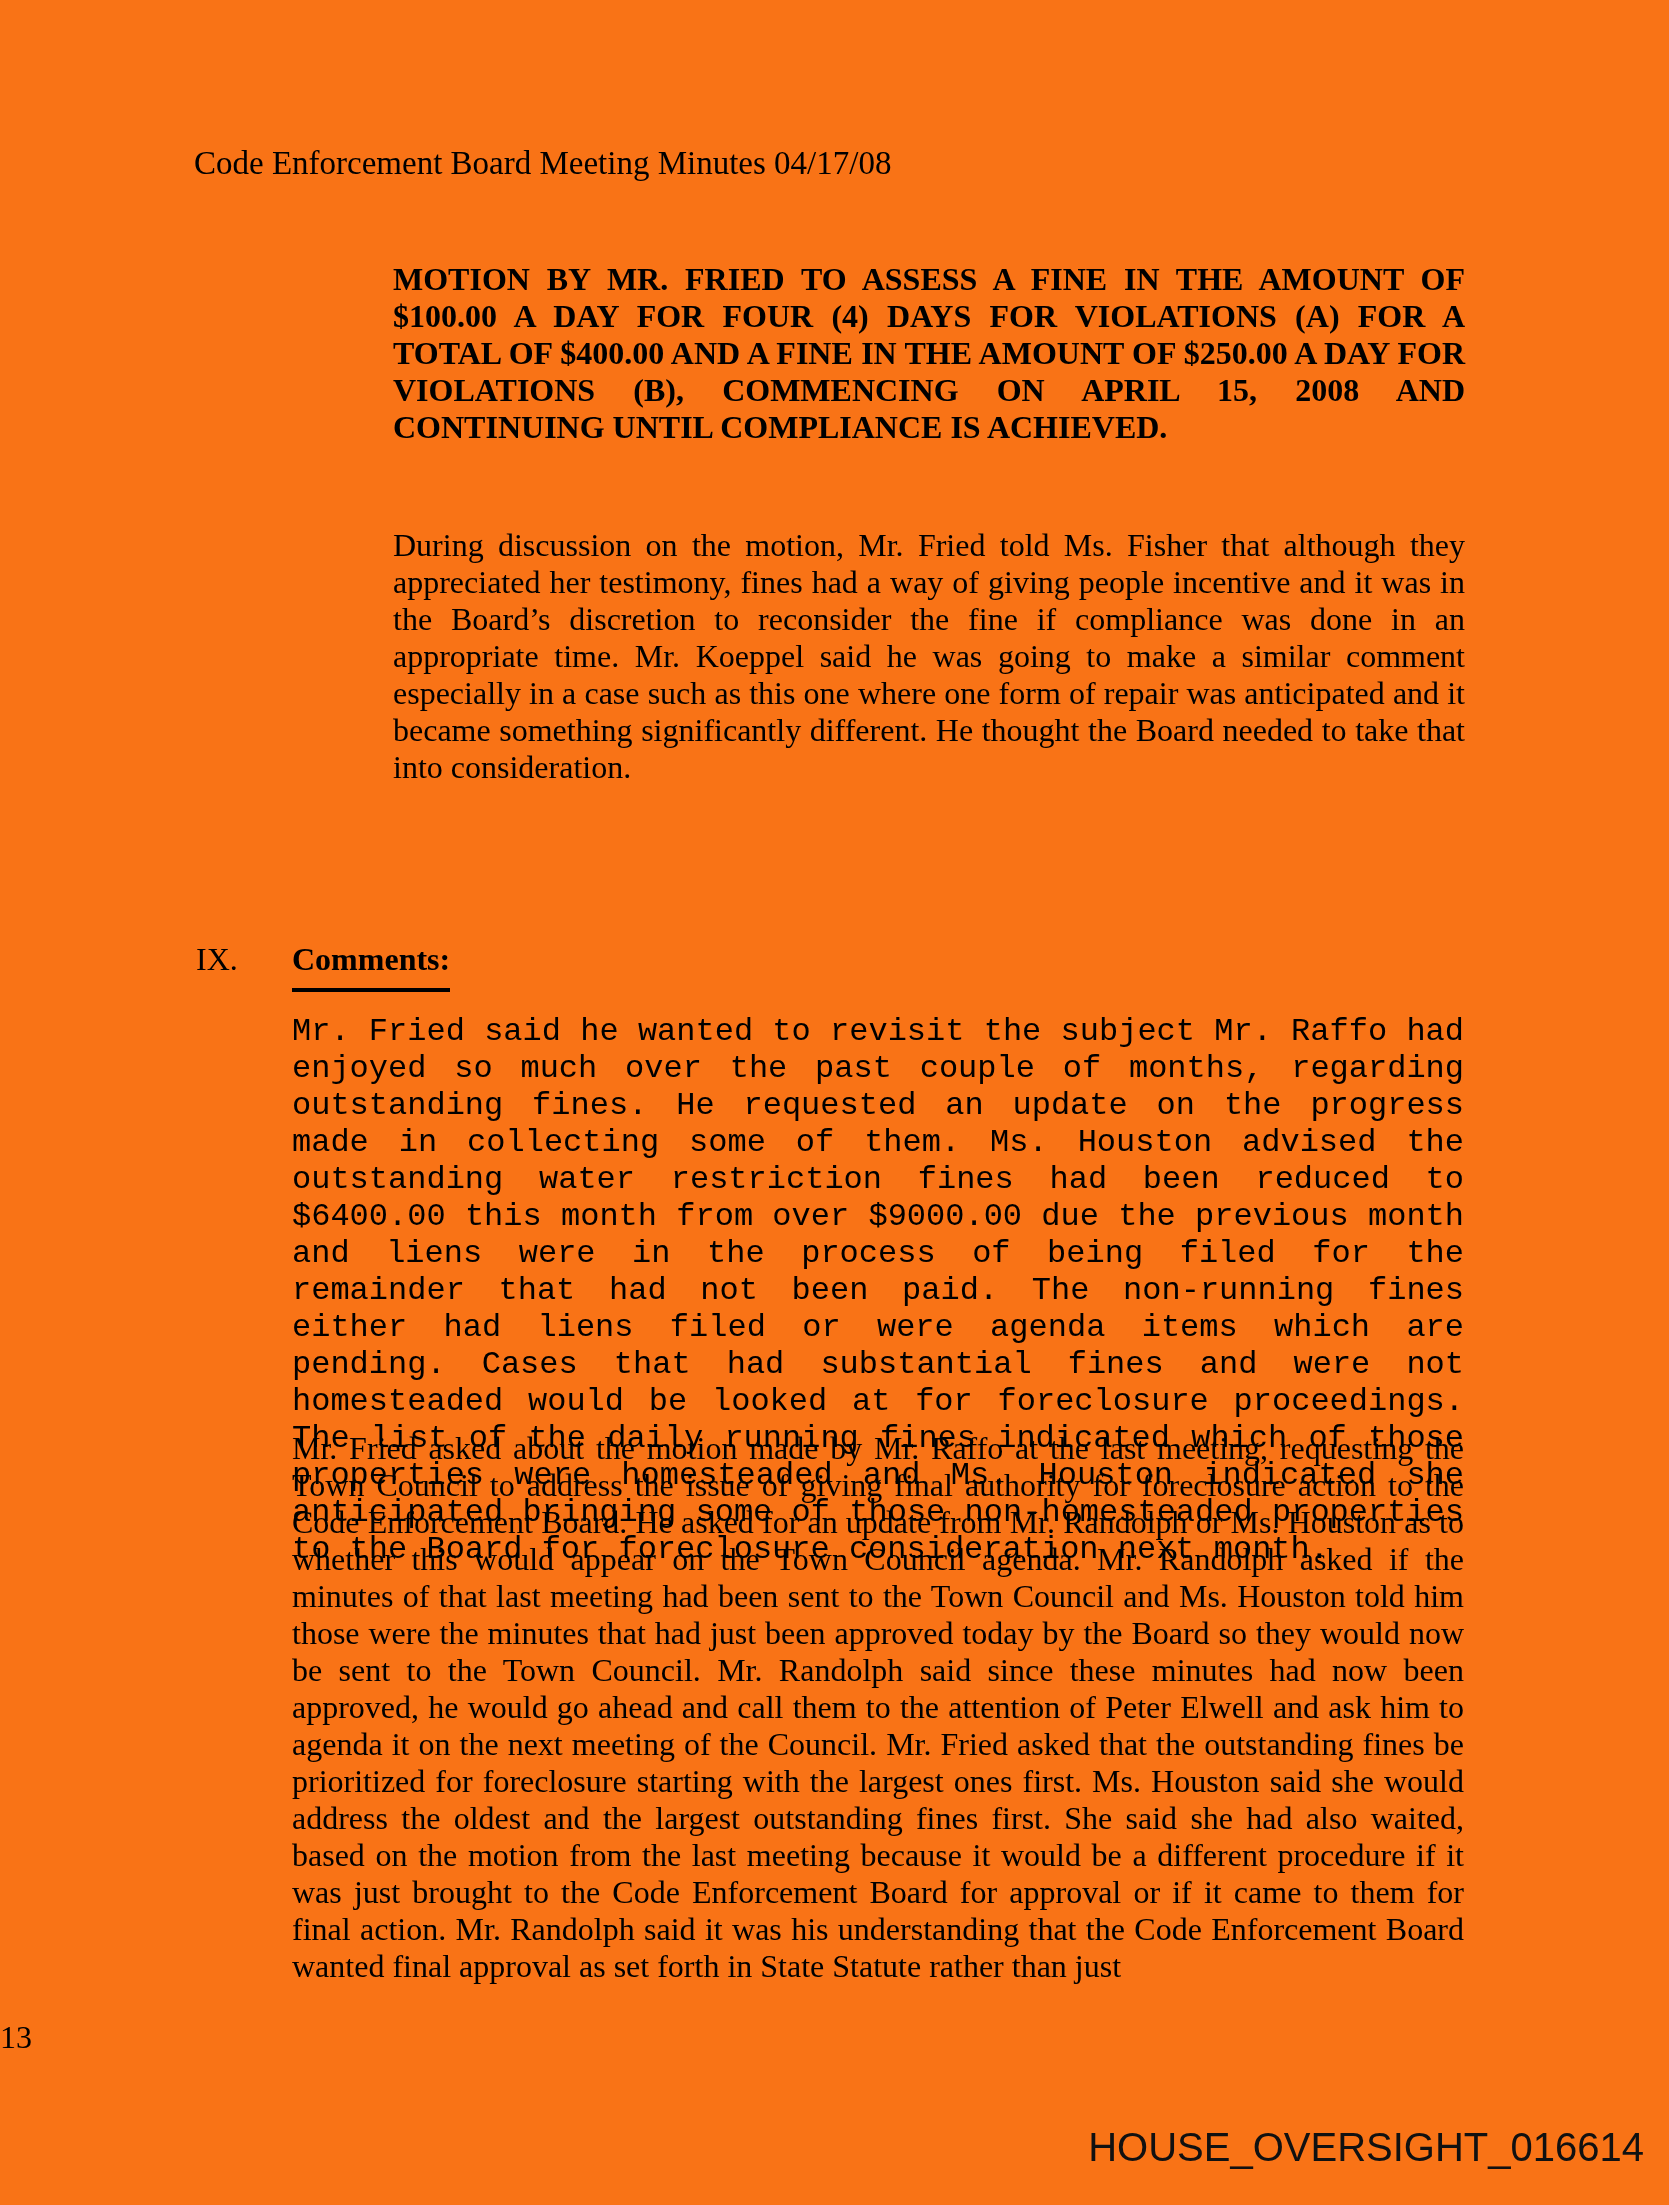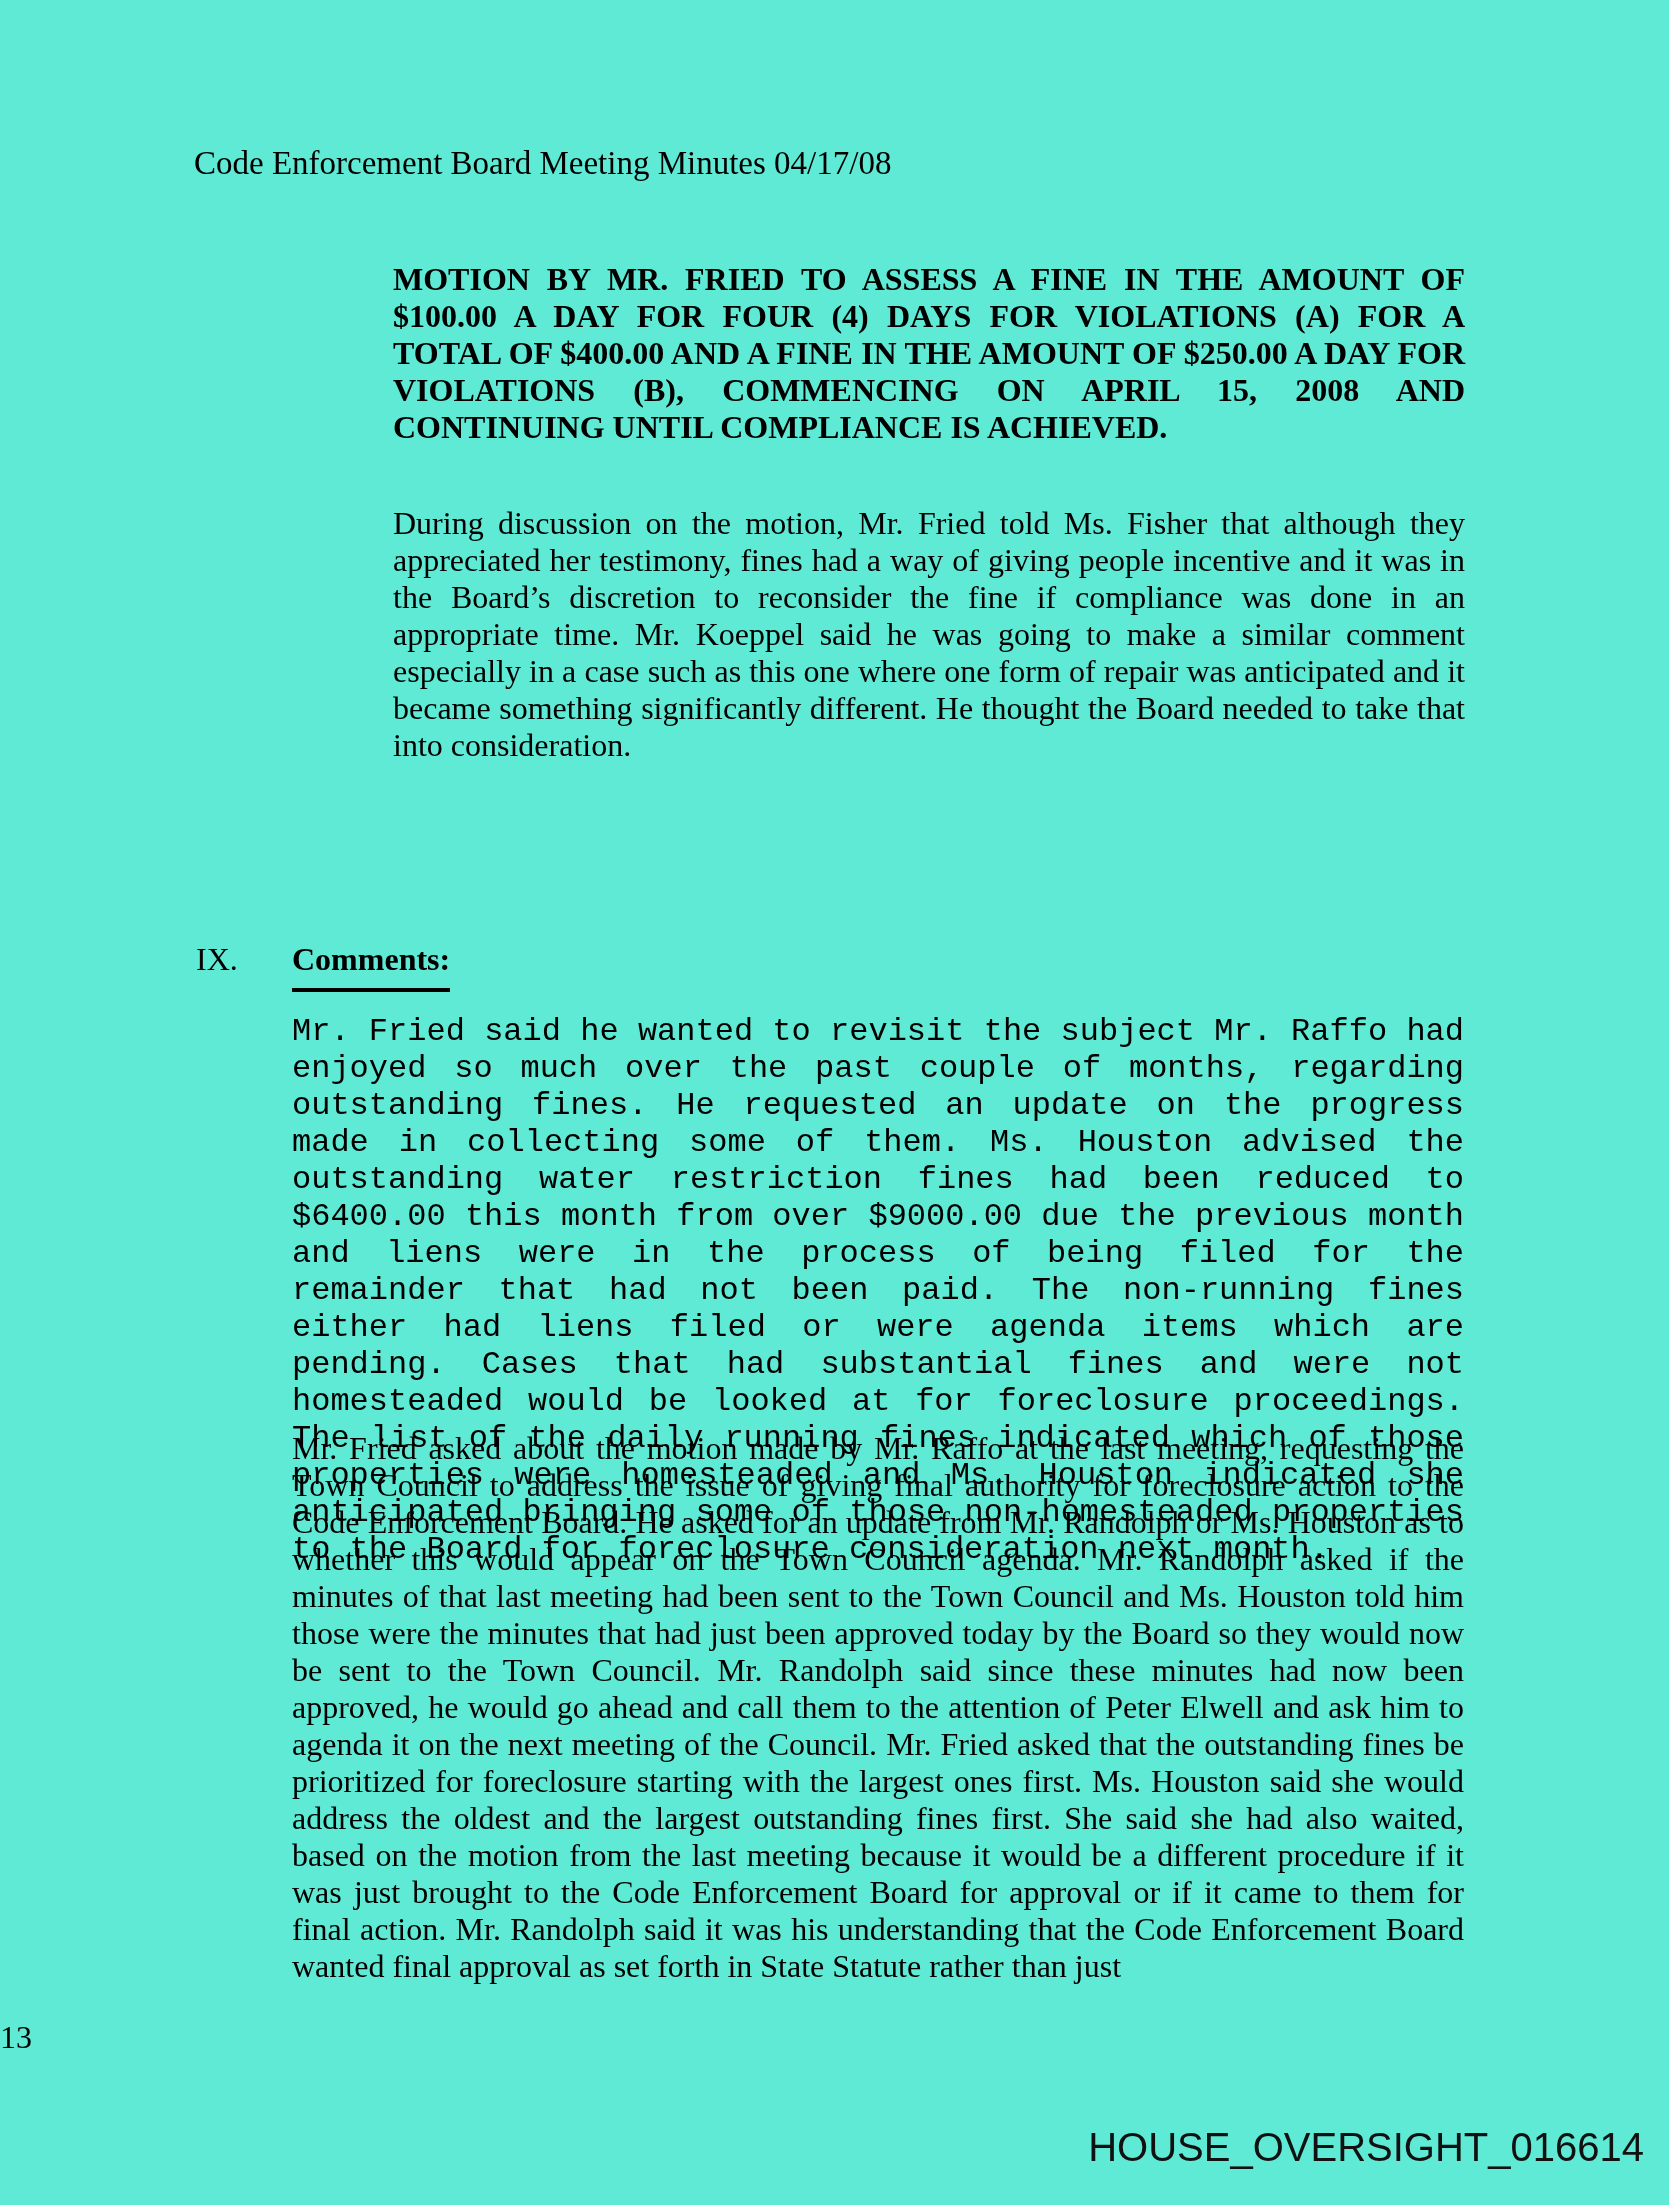--- a/index.html
+++ b/index.html
@@ -4,21 +4,21 @@
 <style>
   html, body {
     margin: 0;
     padding: 0;
     background: #ffffff;
   }
   .page {
     position: relative;
     width: 1669px;
     height: 2205px;
-    background: #5eead4;
+    background: #f97316;
     color: #000000;
     font-family: "Liberation Serif", "DejaVu Serif", serif;
     font-size: 32px;
     line-height: 37px;
     overflow: hidden;
   }
   .abs { position: absolute; }
   .header-line {
     left: 194px;
     top: 145px;
@@ -28,21 +28,21 @@
   .motion-block {
     left: 393px;
     top: 261px;
     width: 1072px;
     font-weight: bold;
     text-align: justify;
     font-family: Liberation Serif, serif;
   }
   .discussion-para {
     left: 393px;
-    top: 505px;
+    top: 527px;
     width: 1072px;
     text-align: justify;
     font-family: Liberation Serif, serif;
   }
   .motion-result {
     left: 393px;
     top: 826px;
     font-weight: bold;
     white-space: nowrap;
   }

